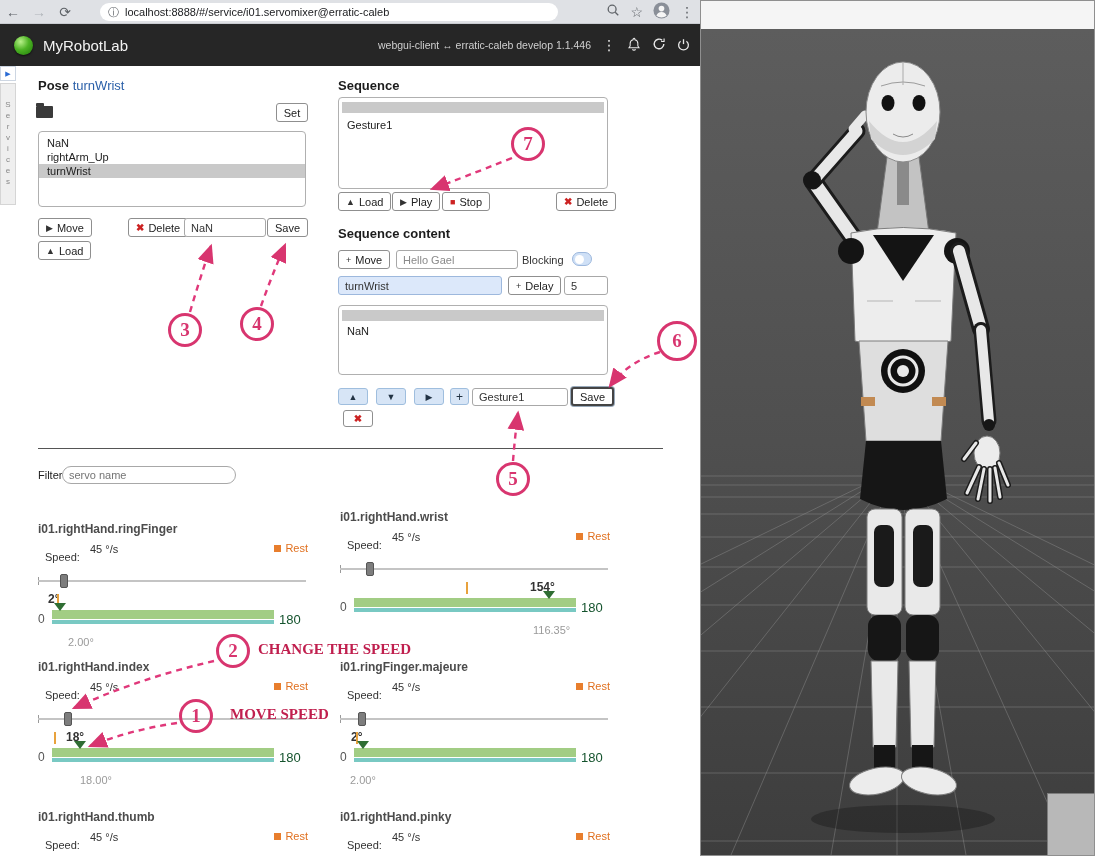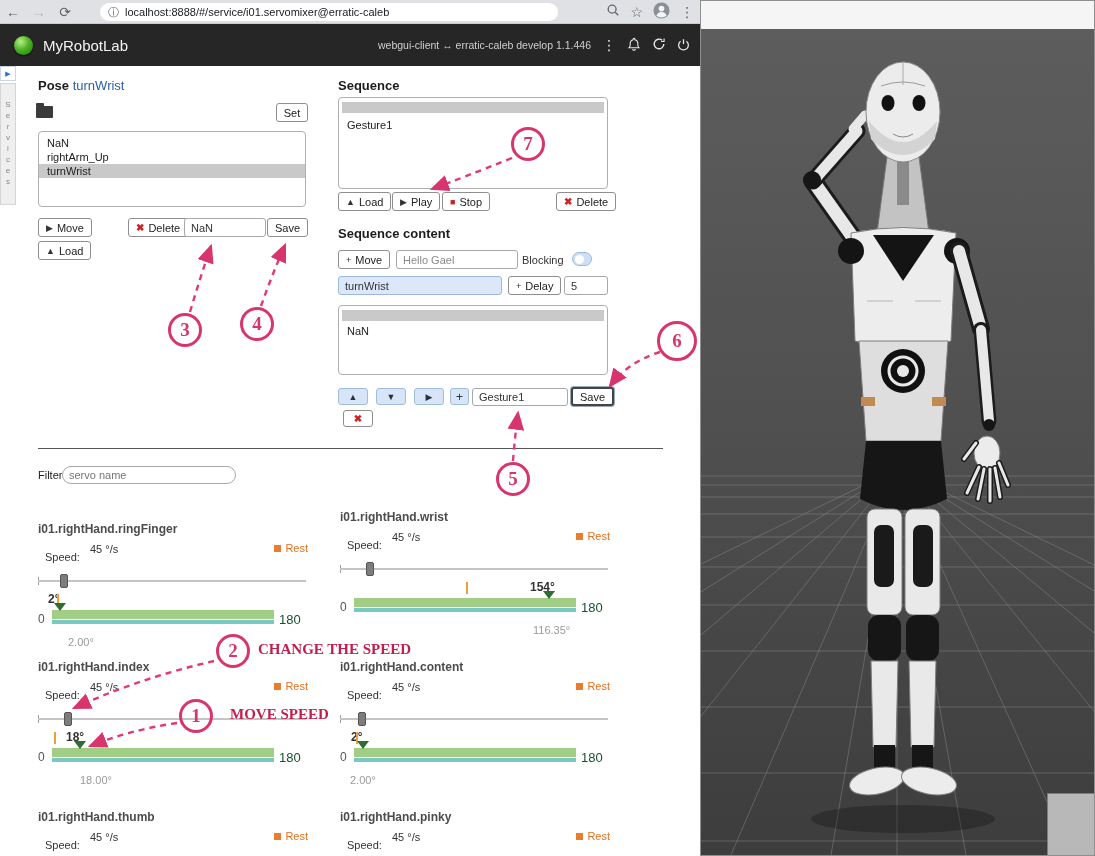--- a/index.html
+++ b/index.html
@@ -329,21 +329,21 @@
           <div class="bar-green"></div>
           <div class="bar-teal"></div>
           <div class="ps-marker" style="left:22px;"></div>
         </div>
       <span class="ps-max">180</span>
     </div>
     <div class="readout" style="left:42px;">18.00°</div>
   </div>
 
   <div class="servo-card" style="left:340px; top:660px;">
-    <div class="servo-name">i01.rightHand.content</div>
+    <div class="servo-name">i01.ringFinger.majeure</div>
     <span class="sc-lbl">Speed:</span>
     <span class="sc-val">45 °/s</span>
     <span class="sc-rest">
         <span class="rest-sq"></span>
         <span>Rest</span>
       </span>
     <div class="speed-slider">
         <div class="speed-end-tick"></div>
         <div class="speed-track"></div>
         <div class="speed-handle" style="left:18px;"></div>

